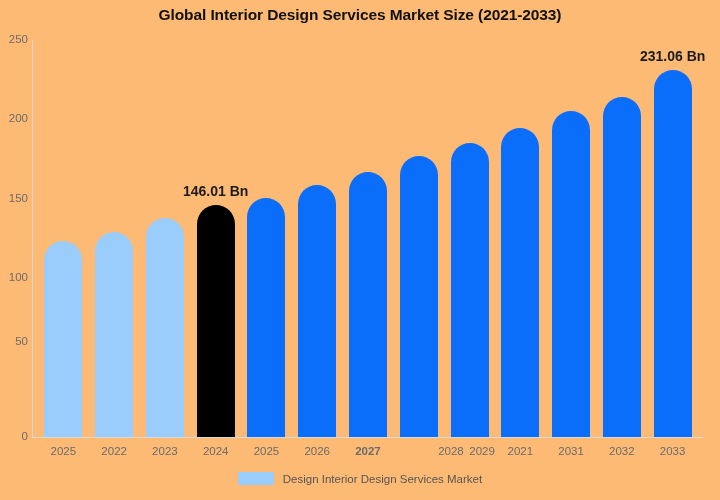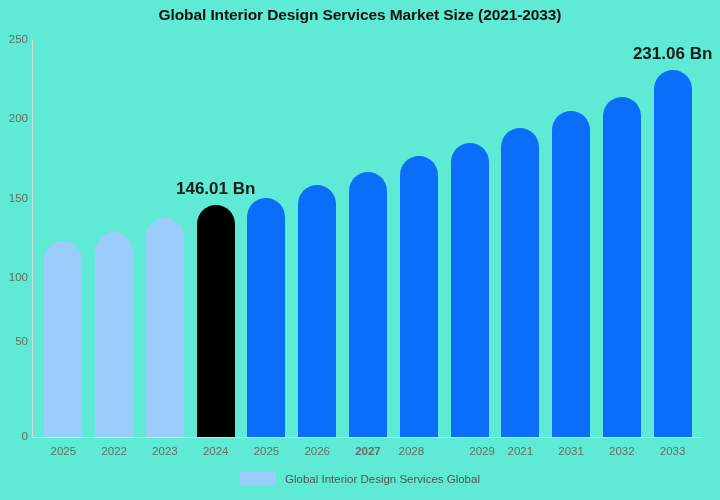--- a/index.html
+++ b/index.html
@@ -14,21 +14,21 @@
     height: 500px;
     font-family: "Liberation Sans", sans-serif;
     overflow: hidden;
     position: relative;
   }
   #chart-root {
     position: absolute;
     left: 0; top: 0;
     width: 720px;
     height: 500px;
-    background: #5eead4;
+    background: #fdba74;
   }
   .chart-title {
     position: absolute;
     left: 0;
     top: 6px;
     width: 720px;
     text-align: center;
     font-size: 15.5px;
     font-weight: bold;
     color: #111111;
@@ -88,21 +88,21 @@
     width: 100%;
     border-radius: 19px 19px 0 0;
   }
   .bar-value-label {
     position: absolute;
     bottom: 100%;
     left: 50%;
     transform: translateX(-50%);
     margin-bottom: 6px;
     white-space: nowrap;
-    font-size: 17px;
+    font-size: 14px;
     font-weight: bold;
     color: #1b1b1b;
   }
   
   #x-axis-labels {
     position: absolute;
     left: 32px;
     top: 443px;
     width: 670px;
     height: 20px;
@@ -204,28 +204,28 @@
     </div>
 
   <div id="x-axis-labels">
       <div class="x-tick" style="left: 6px; width: 50.7692px;">2025</div>
       <div class="x-tick" style="left: 56.7692px; width: 50.7692px;">2022</div>
       <div class="x-tick" style="left: 107.538px; width: 50.7692px;">2023</div>
       <div class="x-tick" style="left: 158.308px; width: 50.7692px;">2024</div>
       <div class="x-tick" style="left: 209.077px; width: 50.7692px;">2025</div>
       <div class="x-tick" style="left: 259.846px; width: 50.7692px;">2026</div>
       <div class="x-tick" style="left: 310.615px; width: 50.7692px; font-weight: bold;">2027</div>
-      <div class="x-tick" style="left: 354px; width: 50.7692px;">2028</div>
+      <div class="x-tick" style="left: 381px; width: 50.7692px; text-align: right;">2028</div>
       <div class="x-tick" style="left: 412.154px; width: 50.7692px; text-align: right;">2029</div>
       <div class="x-tick" style="left: 462.923px; width: 50.7692px;">2021</div>
       <div class="x-tick" style="left: 513.692px; width: 50.7692px;">2031</div>
       <div class="x-tick" style="left: 564.462px; width: 50.7692px;">2032</div>
       <div class="x-tick" style="left: 615.231px; width: 50.7692px;">2033</div>
     </div>
 
   <div id="legend">
       <div class="legend-item">
         <span class="legend-swatch" style="background: rgb(154, 205, 251);"></span>
-        <span class="legend-label">Global Interior Design Services Global</span>
+        <span class="legend-label">Design Interior Design Services Market</span>
       </div>
     </div>
 
 </div>
 
 </body></html>

